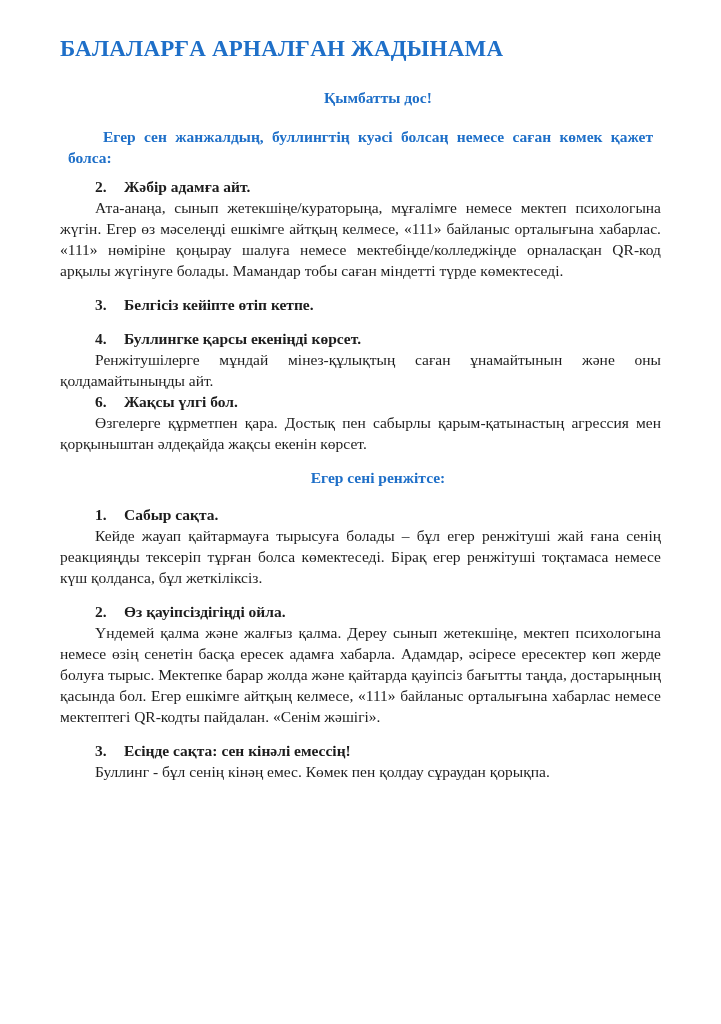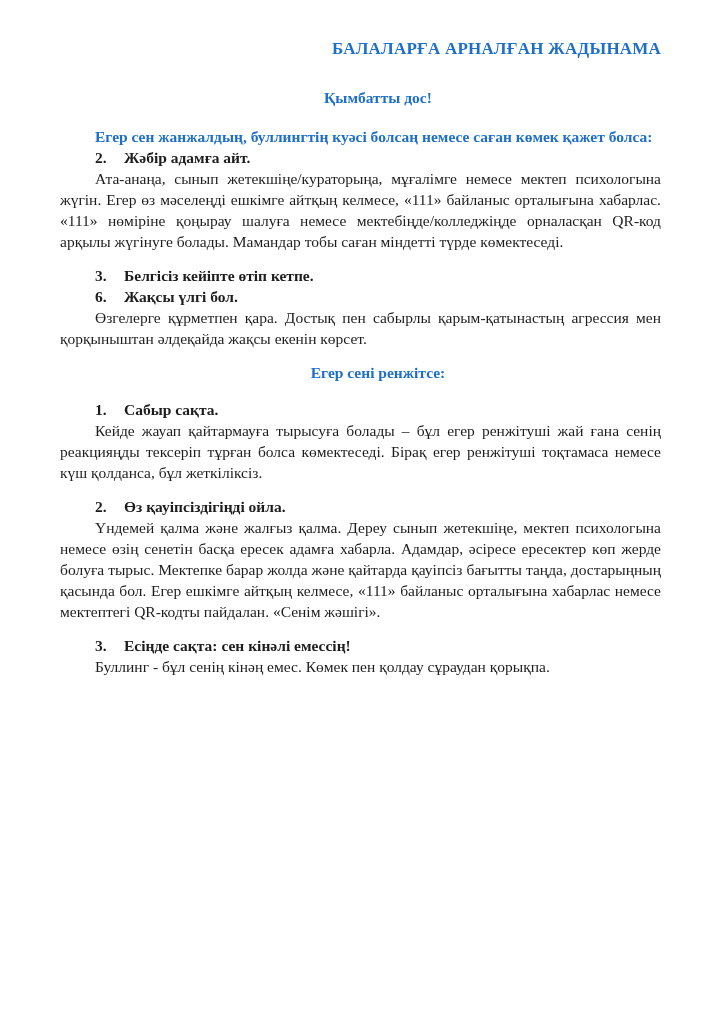--- a/index.html
+++ b/index.html
@@ -6,26 +6,26 @@
   .page{
     width:721px;height:1024px;box-sizing:border-box;
     padding:38px 60px 0 60px;
     background:#ffffff;
     font-family:"Liberation Serif", serif;
     font-size:15.5px;line-height:21px;color:#1d1d1d;
     overflow:hidden;
   }
   .title{
     margin:0 0 28px 0;
-    font-size:17px;font-weight:bold;text-align:right;
+    font-size:23px;font-weight:bold;text-align:left;
     color:#1e6fc8;letter-spacing:.2px;
   }
   .blue{color:#1e6fc8;font-weight:bold;text-align:center;}
   .greeting{margin:0 0 18px 0;padding-left:35px;}
-  .intro{margin:0;text-align:justify;text-indent:35px;}
+  .intro{margin:8px;text-align:justify;text-indent:35px;}
   .subhead{margin:16px;padding-left:35px;}
   .item-head{font-weight:bold;padding-left:35px;}
   .item-head .num{display:inline-block;width:29px;}
   p.body{margin:0;text-align:justify;text-indent:35px;}
   .gap{margin-top:13px;}
 </style>
 </head>
 <body>
 
 <div class="page">
@@ -43,20 +43,26 @@
     </div>
     <p class="body">Ата-анаңа, сынып жетекшіңе/кураторыңа, мұғалімге немесе мектеп психологына жүгін. Егер өз мәселеңді ешкімге айтқың келмесе, «111» байланыс орталығына хабарлас. «111» нөміріне қоңырау шалуға немесе мектебіңде/колледжіңде орналасқан QR-код арқылы жүгінуге болады. Мамандар тобы саған міндетті түрде көмектеседі.</p>
   </div>
 
   <div>
     <div class="item-head gap">
       <span class="num">3.</span><span>Белгісіз кейіпте өтіп кетпе.</span>
     </div>
   </div>
 
+  <div>
+    <div class="item-head gap">
+      <span class="num">4.</span><span>Буллингке қарсы екеніңді көрсет.</span>
+    </div>
+    <p class="body">Ренжітушілерге мұндай мінез-құлықтың саған ұнамайтынын және оны қолдамайтыныңды айт.</p>
+  </div>
 
 
   <div>
     <div class="item-head">
       <span class="num">6.</span><span>Жақсы үлгі бол.</span>
     </div>
     <p class="body">Өзгелерге құрметпен қара. Достық пен сабырлы қарым-қатынастың агрессия мен қорқыныштан әлдеқайда жақсы екенін көрсет.</p>
   </div>
 
   <p class="subhead blue gap">Егер сені ренжітсе:</p>

